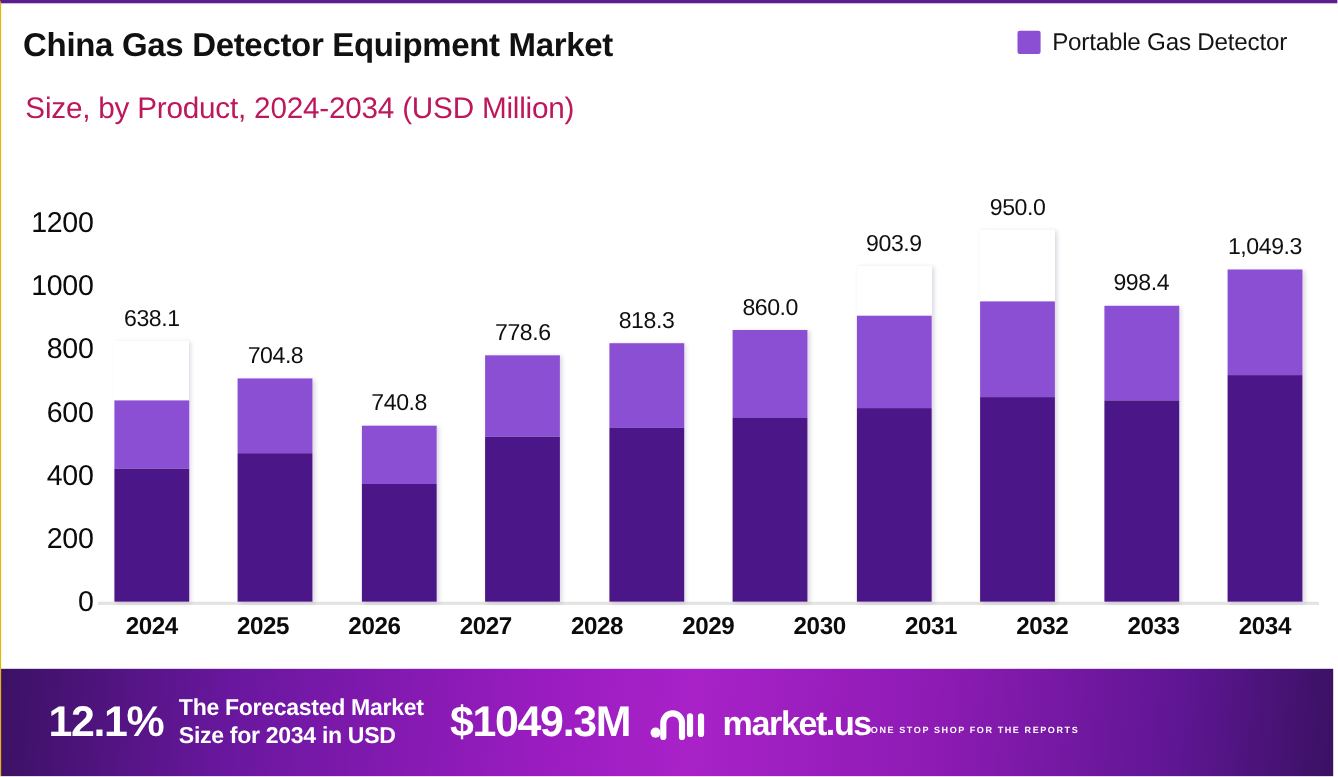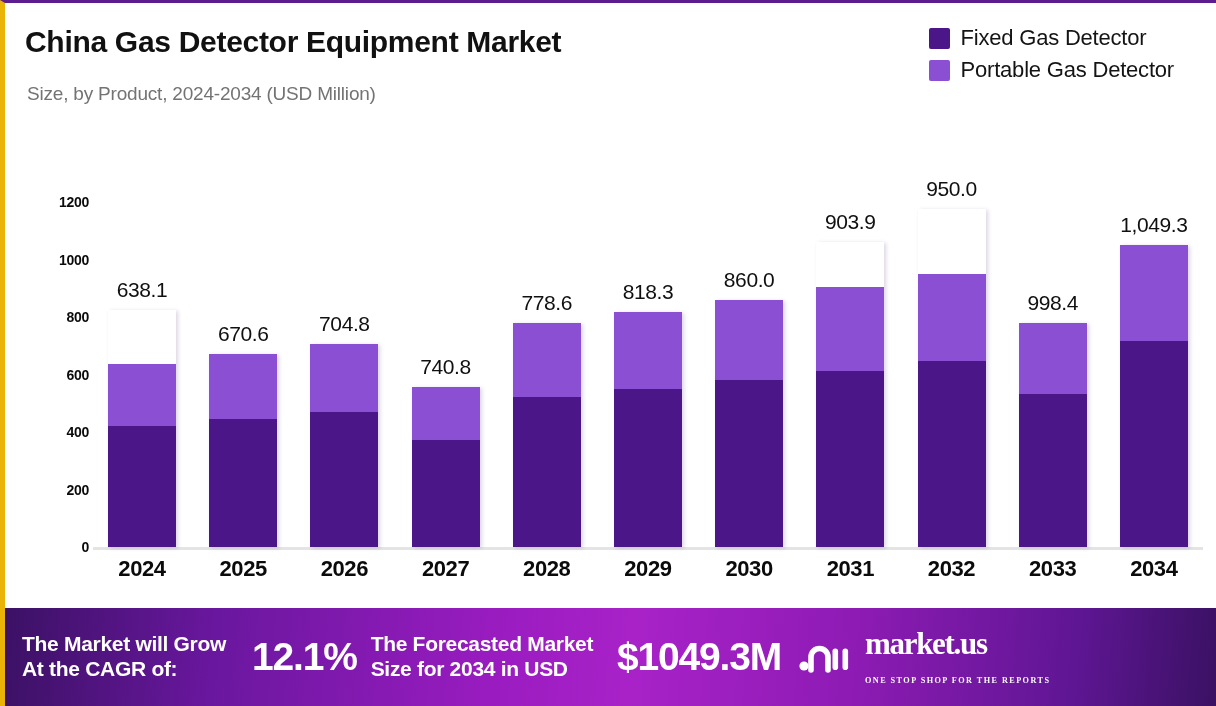--- a/index.html
+++ b/index.html
@@ -9,21 +9,21 @@
     height: 706px;
     overflow: hidden;
     font-family: "Liberation Sans", sans-serif;
   }
 
   #infographic {
     position: relative;
     width: 1216px;
     height: 706px;
     background: #ffffff;
-    border-left: 5px solid #eab308;
+    border-left: 1px solid #eab308;
     border-top: 3px solid #5C1E8E;
     overflow: hidden;
   }
 
   
   .header {
     position: absolute;
     left: 0; top: 0;
     width: 1211px;
     height: 135px;
@@ -36,23 +36,23 @@
     font-size: 30px;
     font-weight: bold;
     color: #111111;
     letter-spacing: -0.3px;
   }
 
   .subtitle {
     position: absolute;
     left: 22px;
     top: 80px;
-    font-size: 19px;
+    font-size: 27px;
     font-weight: normal;
-    color: #737373;
+    color: #be185d;
     letter-spacing: -0.2px;
   }
 
   
   .legend {
     position: absolute;
     right: 42px;
     top: 22px;
     display: flex;
     flex-direction: column;
@@ -88,22 +88,22 @@
   .y-axis {
     position: absolute;
     left: 0;
     top: 0;
     width: 90px;
     height: 418px;
   }
   .y-tick {
     position: absolute;
     right: 6px;
-    font-size: 14px;
-    font-weight: bold;
+    font-size: 26px;
+    font-weight: normal;
     color: #0b0b0b;
     transform: translateY(-50%);
     letter-spacing: -0.3px;
   }
 
   .axis-line {
     position: absolute;
     left: 88px;
     top: 409px;
     width: 1110px;
@@ -225,23 +225,22 @@
 
   .logo {
     display: flex;
     align-items: center;
     gap: 10px;
     margin-left: 18px;
   }
   .logo-mark { flex: none; }
   .logo-words {
     display: flex;
-    flex-direction: column;
+    flex-direction: row;
     line-height: 1;
-    font-family: Liberation Serif, serif;
   }
   .logo-name {
     font-size: 31px;
     font-weight: bold;
     color: #ffffff;
     letter-spacing: -1.3px;
   }
   .logo-tagline {
     font-size: 8.2px;
     font-weight: bold;
@@ -253,24 +252,20 @@
 </head>
 <body>
 
 <div id="infographic">
 
   <div class="header">
     <div class="title">China Gas Detector Equipment Market</div>
     <div class="subtitle">Size, by Product, 2024-2034 (USD Million)</div>
 
     <div class="legend">
-      <div class="legend-item">
-        <span class="legend-swatch" style="background:#4B1687"></span>
-        <span class="legend-label">Fixed Gas Detector</span>
-      </div>
       <div class="legend-item">
         <span class="legend-swatch" style="background:#8B4FD3"></span>
         <span class="legend-label">Portable Gas Detector</span>
       </div>
     </div>
   </div>
 
   <div class="plot">
     <div class="y-axis" id="y-axis">
         <div class="y-tick" style="top: 409px;">0</div>
@@ -284,27 +279,20 @@
     <div class="axis-line"></div>
     <div class="bars" id="bars">
         <div class="bar-group">
           <div class="bar-stack" style="height: 237px;">
             <div class="bar-value">638.1</div>
             <div class="seg-portable" style="height: 62.7037px; background: rgb(139, 79, 211);"></div>
             <div class="seg-fixed" style="height: 120.75px; background: rgb(75, 22, 135);"></div>
           </div>
         </div>
         <div class="bar-group">
-          <div class="bar-stack" style="height: 192.797px;">
-            <div class="bar-value">670.6</div>
-            <div class="seg-portable" style="height: 65.1475px; background: rgb(139, 79, 211);"></div>
-            <div class="seg-fixed" style="height: 127.65px; background: rgb(75, 22, 135);"></div>
-          </div>
-        </div>
-        <div class="bar-group">
           <div class="bar-stack" style="height: 202.63px;">
             <div class="bar-value">704.8</div>
             <div class="seg-portable" style="height: 68.08px; background: rgb(139, 79, 211);"></div>
             <div class="seg-fixed" style="height: 134.55px; background: rgb(75, 22, 135);"></div>
           </div>
         </div>
         <div class="bar-group">
           <div class="bar-stack" style="height: 160px;">
             <div class="bar-value">740.8</div>
             <div class="seg-portable" style="height: 70.955px; background: rgb(139, 79, 211);"></div>
@@ -340,21 +328,21 @@
           </div>
         </div>
         <div class="bar-group">
           <div class="bar-stack" style="height: 338px;">
             <div class="bar-value">950.0</div>
             <div class="seg-portable" style="height: 87.4px; background: rgb(139, 79, 211);"></div>
             <div class="seg-fixed" style="height: 185.725px; background: rgb(75, 22, 135);"></div>
           </div>
         </div>
         <div class="bar-group">
-          <div class="bar-stack" style="height: 224px;">
+          <div class="bar-stack" style="height: 269px;">
             <div class="bar-value">998.4</div>
             <div class="seg-portable" style="height: 91.2525px; background: rgb(139, 79, 211);"></div>
             <div class="seg-fixed" style="height: 195.787px; background: rgb(75, 22, 135);"></div>
           </div>
         </div>
         <div class="bar-group">
           <div class="bar-stack" style="height: 301.674px;">
             <div class="bar-value">1,049.3</div>
             <div class="seg-portable" style="height: 95.2488px; background: rgb(139, 79, 211);"></div>
             <div class="seg-fixed" style="height: 206.425px; background: rgb(75, 22, 135);"></div>
@@ -370,22 +358,20 @@
         <div class="x-tick">2029</div>
         <div class="x-tick">2030</div>
         <div class="x-tick">2031</div>
         <div class="x-tick">2032</div>
         <div class="x-tick">2033</div>
         <div class="x-tick">2034</div>
       </div>
   </div>
 
   <div class="banner">
-    <div class="banner-text">The Market will Grow
-At the CAGR of:</div>
     <div class="banner-big cagr-value">12.1%</div>
     <div class="banner-text">The Forecasted Market
 Size for 2034 in USD</div>
     <div class="banner-big forecast-value">$1049.3M</div>
 
     <div class="logo">
       <svg class="logo-mark" width="56" height="34" viewBox="0 0 56 34">
         <circle cx="5" cy="26" r="4.6" fill="#ffffff"></circle>
         <path d="M12 30 L12 17 A8.5 8.5 0 0 1 29 17 L29 30" fill="none" stroke="#ffffff" stroke-width="5.6" stroke-linecap="round"></path>
         <rect x="33.5" y="8.5" width="5.6" height="21.5" rx="2.8" fill="#ffffff"></rect>

